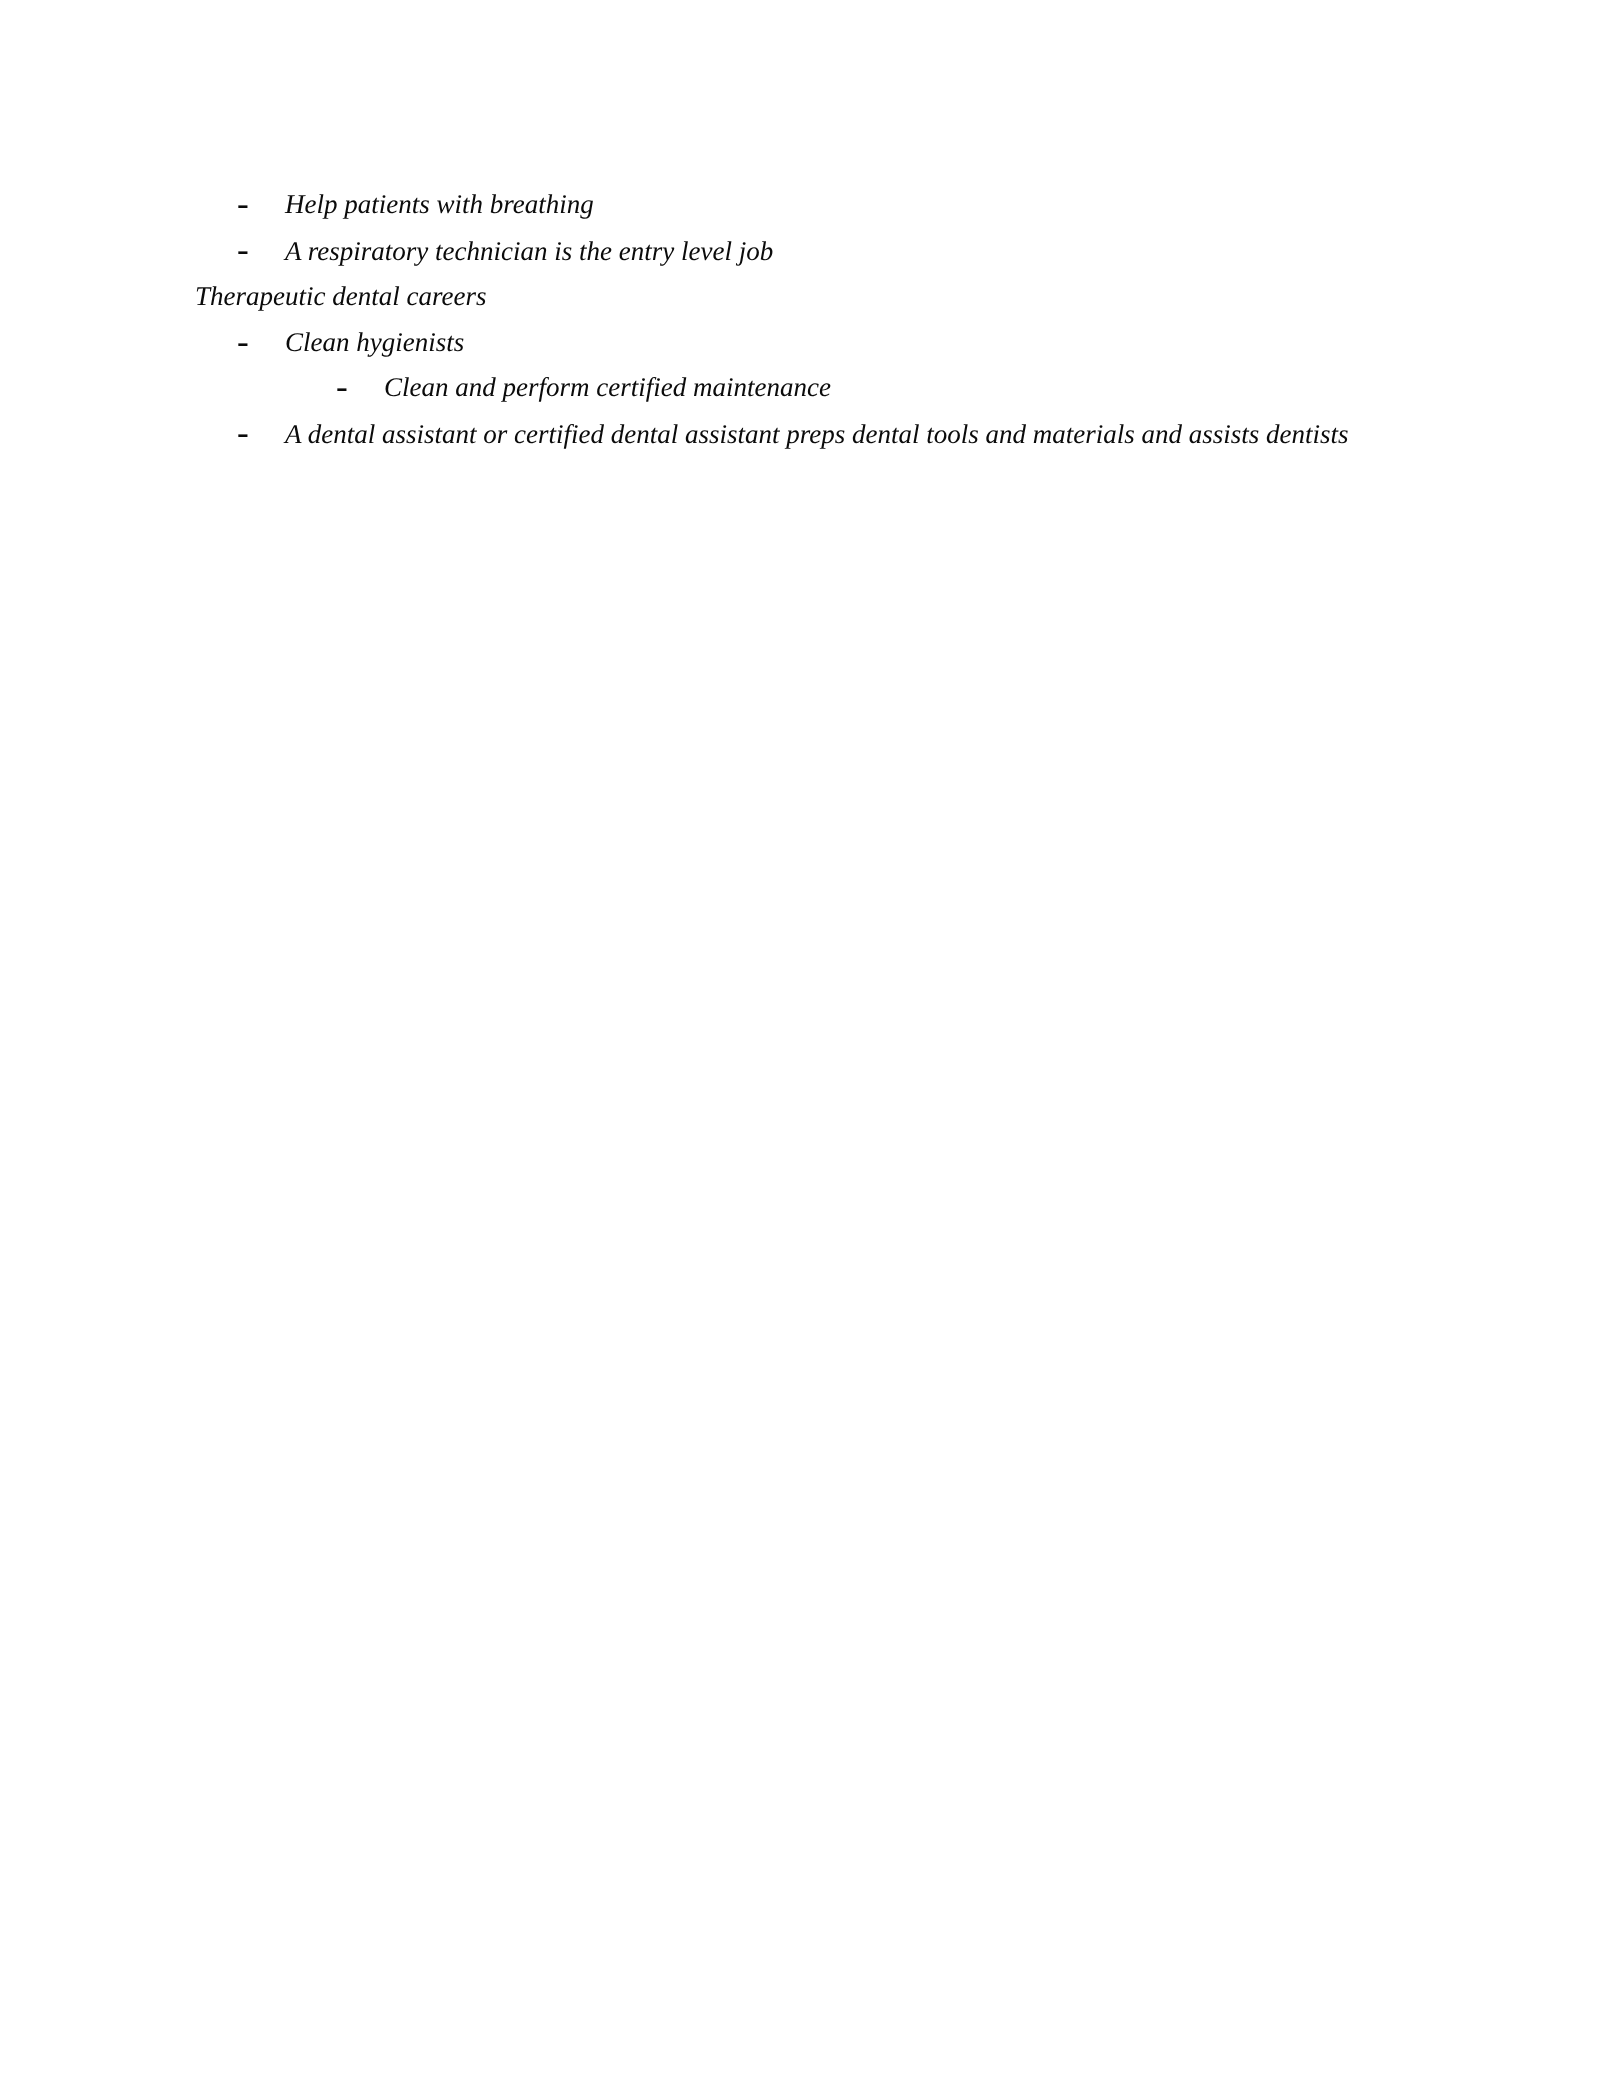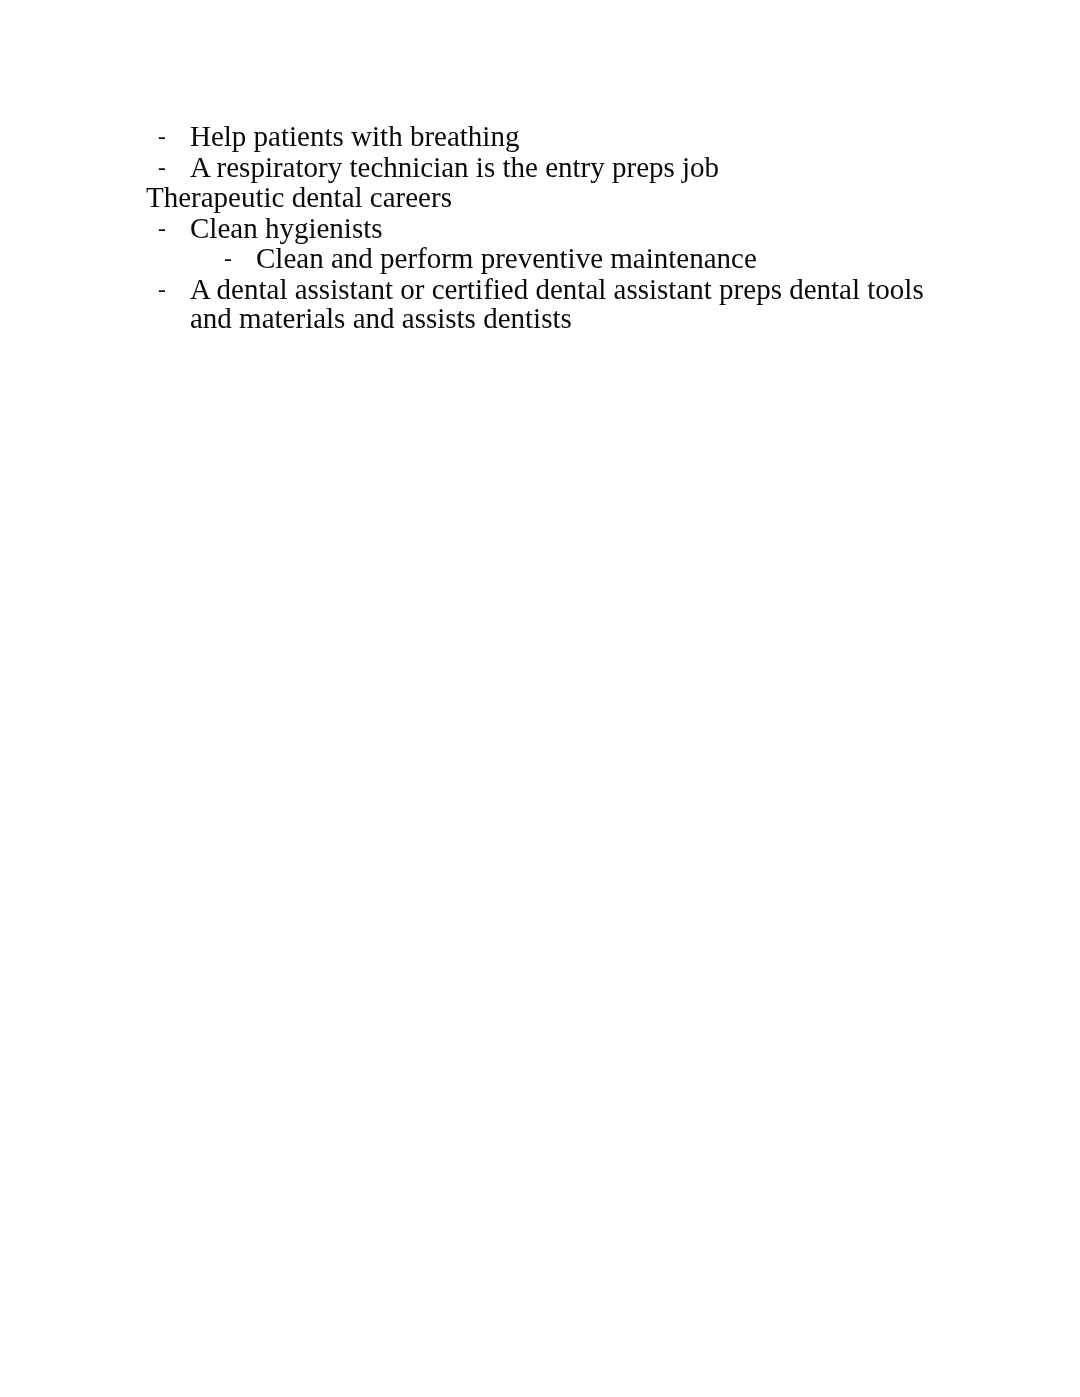--- a/index.html
+++ b/index.html
@@ -34,27 +34,28 @@
     margin-top: 1px;
   }
   .bullet {
     flex: 0 0 auto;
     font-size: 23.5px;
     line-height: 29.5px;
     text-align: left;
   }
   .text {
     flex: 1 1 auto;
-    font-size: 29px;
+    font-size: 18px;
     line-height: 29.5px;
+    font-style: italic;
   }
 
   
   .lvl0 { margin-left: 0px; }
-  .lvl0 .text { margin-left: 16px; }
+  .lvl0 .text { margin-left: 0px; }
 
   
   .lvl1 { margin-left: 28px; }
   .lvl1 .bullet { width: 32px; }
 
   
   .lvl2 { margin-left: 94px; }
   .lvl2 .bullet { width: 32px; }
 </style>
 </head>
@@ -63,35 +64,35 @@
 <div class="page">
   <div class="doc-body">
 
     <div class="line lvl1">
       <span class="bullet">-</span>
       <span class="text">Help patients with breathing</span>
     </div>
 
     <div class="line lvl1">
       <span class="bullet">-</span>
-      <span class="text">A respiratory technician is the entry preps job</span>
+      <span class="text">A respiratory technician is the entry level job</span>
     </div>
 
     <div class="line lvl0">
       <span class="text">Therapeutic dental careers</span>
     </div>
 
     <div class="line lvl1">
       <span class="bullet">-</span>
       <span class="text">Clean hygienists</span>
     </div>
 
     <div class="line lvl2">
       <span class="bullet">-</span>
-      <span class="text">Clean and perform preventive maintenance</span>
+      <span class="text">Clean and perform certified maintenance</span>
     </div>
 
     <div class="line lvl1">
       <span class="bullet">-</span>
       <span class="text">A dental assistant or certified dental assistant preps dental tools and materials and assists dentists</span>
     </div>
 
   </div>
 </div>
 

